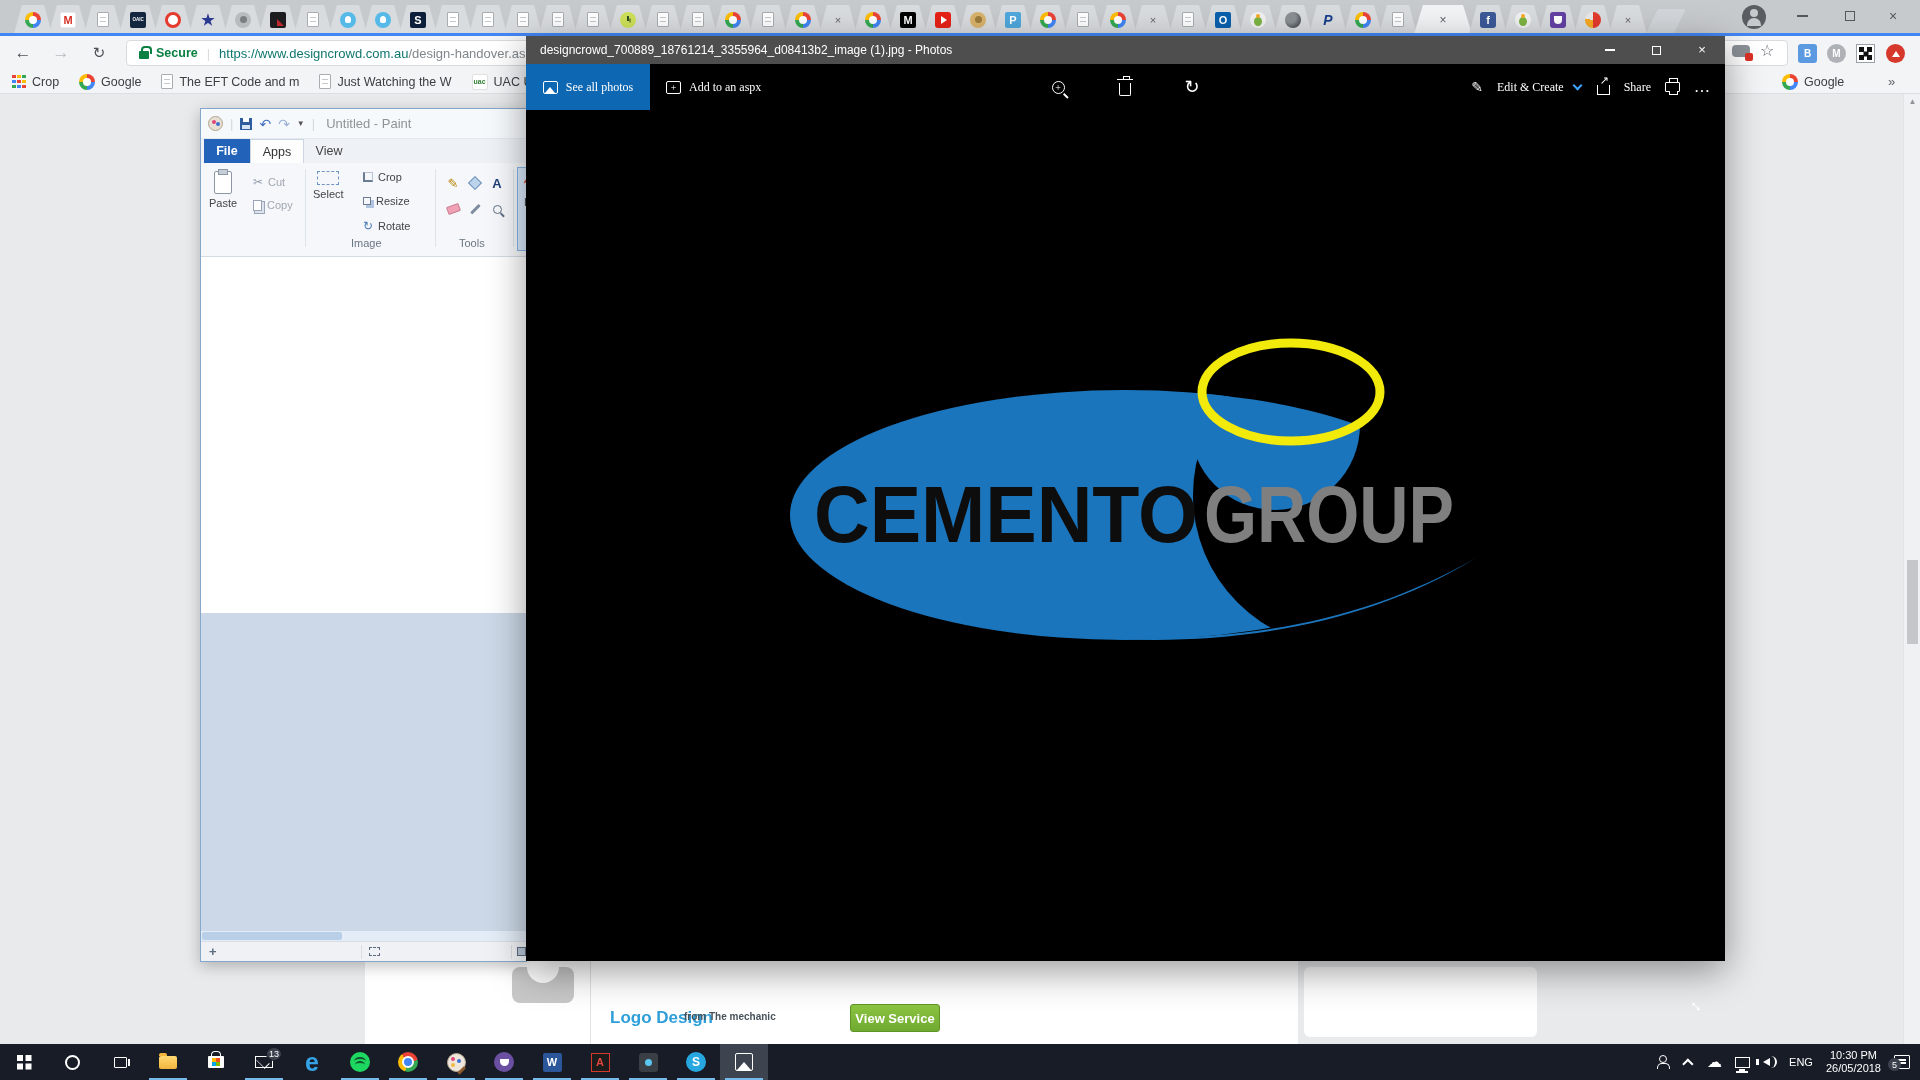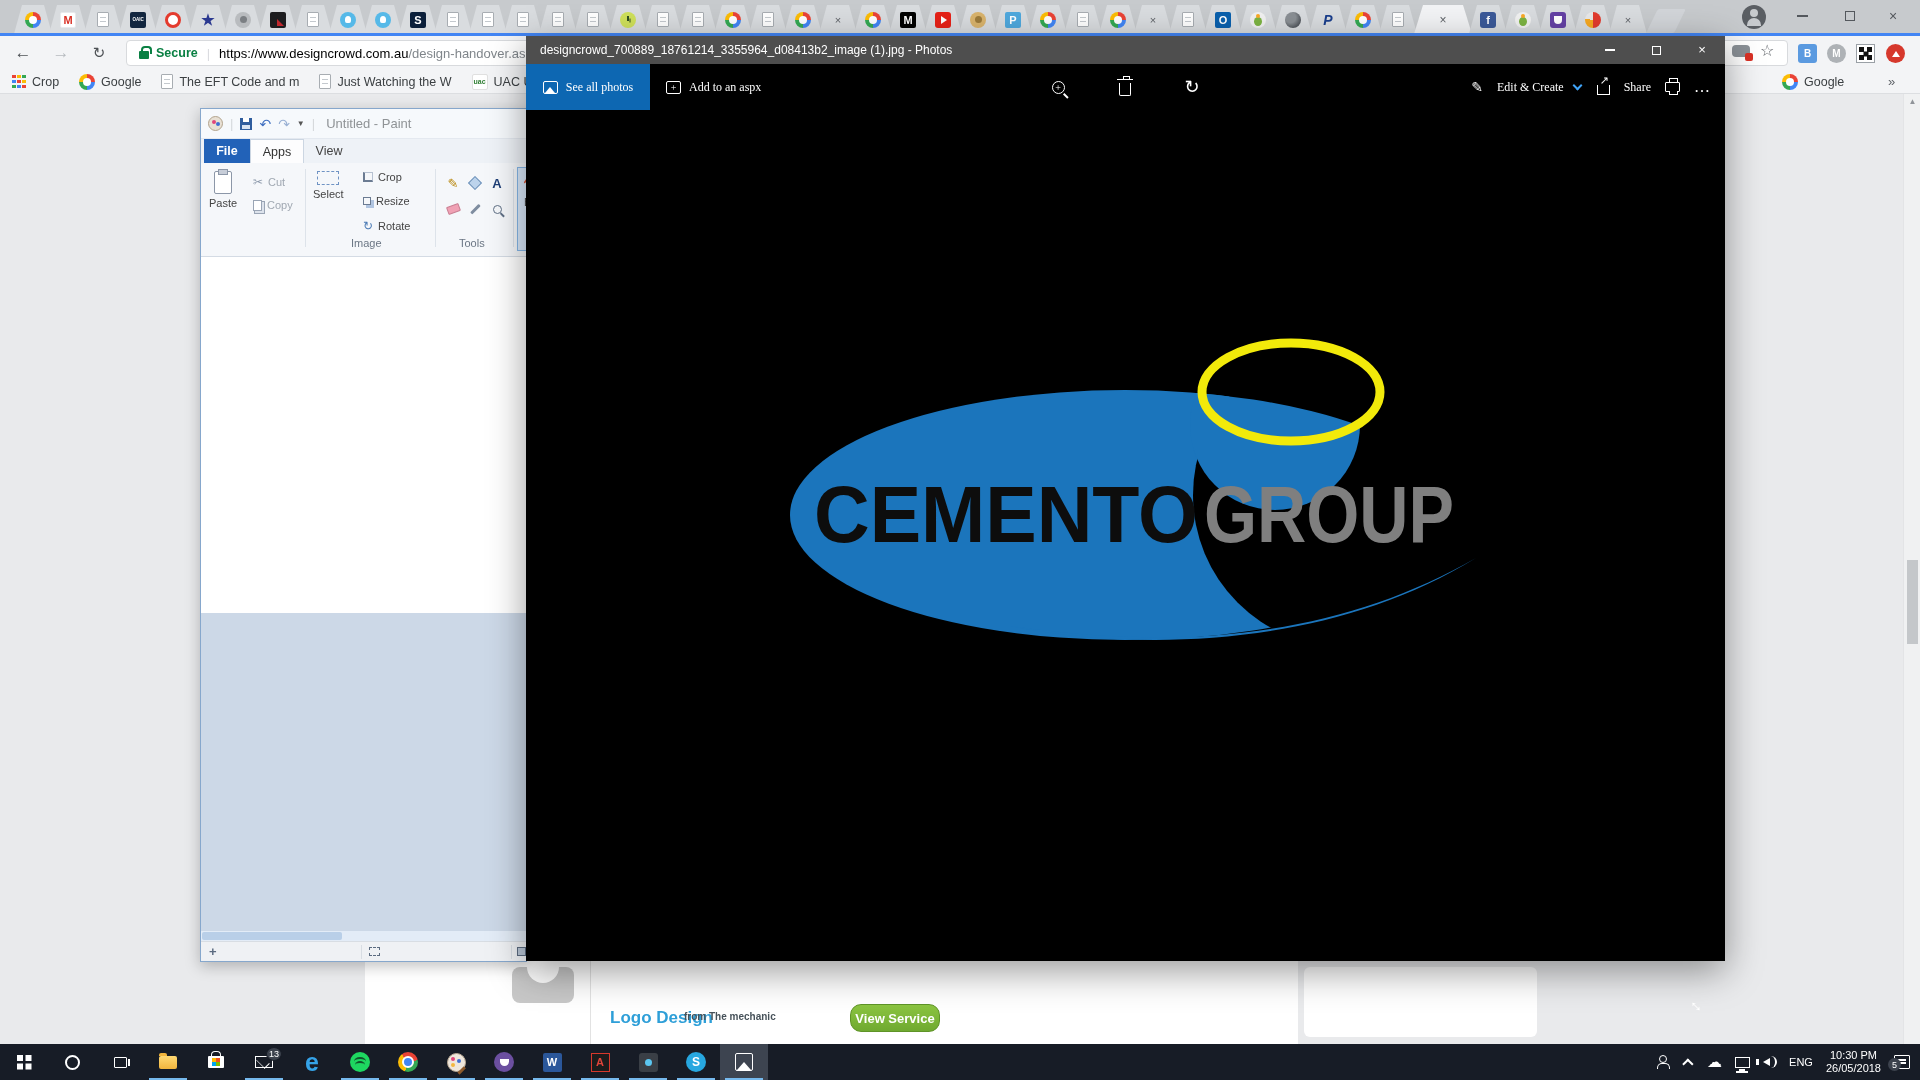--- a/index.html
+++ b/index.html
@@ -28,21 +28,21 @@
   .accent { position:absolute; left:0; top:33px; width:1920px; height:3px; background:#4285f4; }
   .toolbar { position:absolute; left:0; top:36px; width:1920px; height:34px; background:#f3f4f6; }
   .nav-glyph { position:absolute; top:6px; width:22px; height:22px; font-size:17px; color:#4e5256; text-align:center; line-height:22px; }
   #nav-back { left:12px; } #nav-fwd { left:50px; color:#b6babf; } #nav-refresh { left:88px; font-size:15px; }
   .addressbar { position:absolute; left:126px; top:4px; width:1662px; height:26px; background:#fff;
                 border:1px solid #d8dadd; border-radius:4px; display:flex; align-items:center; padding-left:12px; }
   .lock { position:relative; width:10px; height:8px; background:#0a8043; border-radius:1px; margin:3px 7px 0 0; }
   .lock::before { content:""; position:absolute; left:1.5px; top:-5px; width:7px; height:6px; border:2px solid #0a8043; border-bottom:none; border-radius:4px 4px 0 0; }
   .secure-txt { color:#0a8043; font-size:12.5px; font-weight:bold; }
   .bar-sep { color:#dadce0; margin:0 9px; font-size:13px; }
-  .url-host { color:#000000; font-size:13px; }
+  .url-host { color:#0f766e; font-size:13px; }
   .url-path { color:#80868b; font-size:13px; }
   .plugin-ico { position:absolute; left:1732px; top:9px; width:18px; height:12px; background:#8a9096; border-radius:4px; }
   .plugin-ico::after { content:""; position:absolute; right:-3px; bottom:-4px; width:8px; height:8px; background:#d93025; border-radius:2px; }
   .star-ico { position:absolute; left:1760px; top:5px; font-size:16px; color:#5f6368; }
   .ext { position:absolute; top:8px; width:19px; height:19px; display:flex; align-items:center; justify-content:center; font-size:10px; font-weight:bold; color:#fff; }
   #ext-tag { left:1798px; background:#5b9ae0; border-radius:3px; }
   #ext-m { left:1827px; background:#aeb2b6; border-radius:50%; }
   #ext-qr { left:1856px; background:#fff; border:1px solid #9aa0a6; position:absolute; }
   #ext-qr::before { content:""; position:absolute; left:2px; top:2px; width:5px; height:5px; background:#111;
                     box-shadow:8px 0 0 #111, 0 8px 0 #111, 8px 8px 0 #111, 4.5px 4.5px 0 #111; }
@@ -102,21 +102,21 @@
 
   
   .page { position:absolute; left:0; top:94px; width:1920px; height:950px; background:#e9eaec; }
   .panelA { position:absolute; left:365px; top:867px; width:933px; height:83px; background:#fff; }
   .panelA-div { position:absolute; left:590px; top:867px; width:1px; height:83px; background:#e2e2e2; }
   .panelB { position:absolute; left:1304px; top:873px; width:233px; height:70px; background:#fff; border-radius:6px; }
   .arch-ico { position:absolute; left:512px; top:873px; width:62px; height:36px; background:#c8c8c8; border-radius:8px; overflow:hidden; }
   .arch-ico::after { content:""; position:absolute; left:15px; top:-16px; width:32px; height:32px; border-radius:50%; background:#fff; }
   .svc-title { position:absolute; left:610px; top:914px; font-size:17px; font-weight:bold; color:#2e9fd8; }
   .svc-from  { position:absolute; left:684px; top:917px; font-size:10px; font-weight:bold; color:#47525a; }
-  .svc-btn { position:absolute; left:850px; top:910px; width:90px; height:28px; border-radius:11px;
+  .svc-btn { position:absolute; left:850px; top:910px; width:90px; height:28px; border-radius:3px;
              background:linear-gradient(#8cc541,#6fa930); border:1px solid #5f9427;
              color:#fff; font-size:13px; font-weight:bold; display:flex; align-items:center; justify-content:center; }
   .scrollbar { position:absolute; left:1903px; top:0; width:17px; height:950px; background:#f0f1f2; border-left:1px solid #e3e4e6; }
   .sb-up { position:absolute; left:0; top:3px; width:17px; text-align:center; font-size:8px; color:#909499; }
   .sb-thumb { position:absolute; left:3px; top:466px; width:11px; height:84px; background:#c4c7ca; }
 
   
   .paint { position:absolute; left:200px; top:108px; width:327px; height:854px; background:#fff;
            border:1px solid #86a7cc; box-shadow:0 4px 14px rgba(0,0,0,.25); z-index:5; }
   .p-title { position:absolute; left:0; top:0; width:100%; height:30px; background:#f6f9fc; border-bottom:1px solid #e4e9f0;

